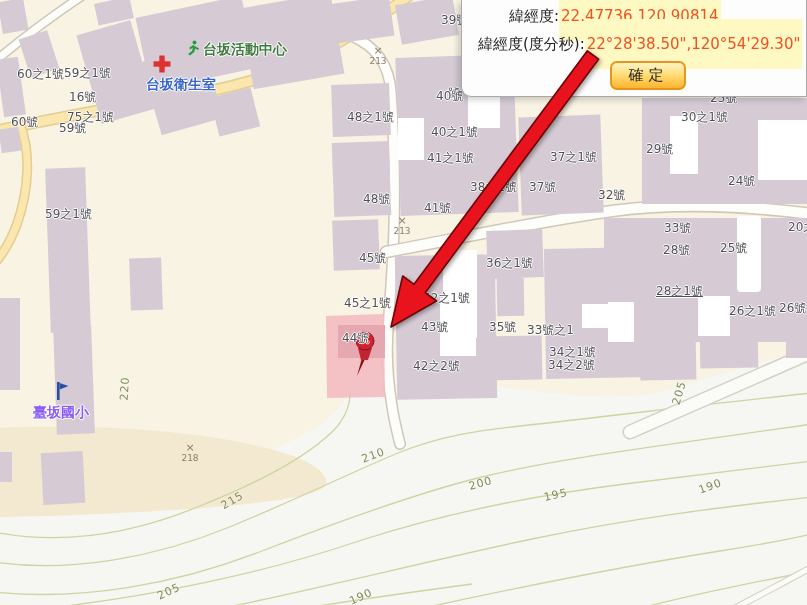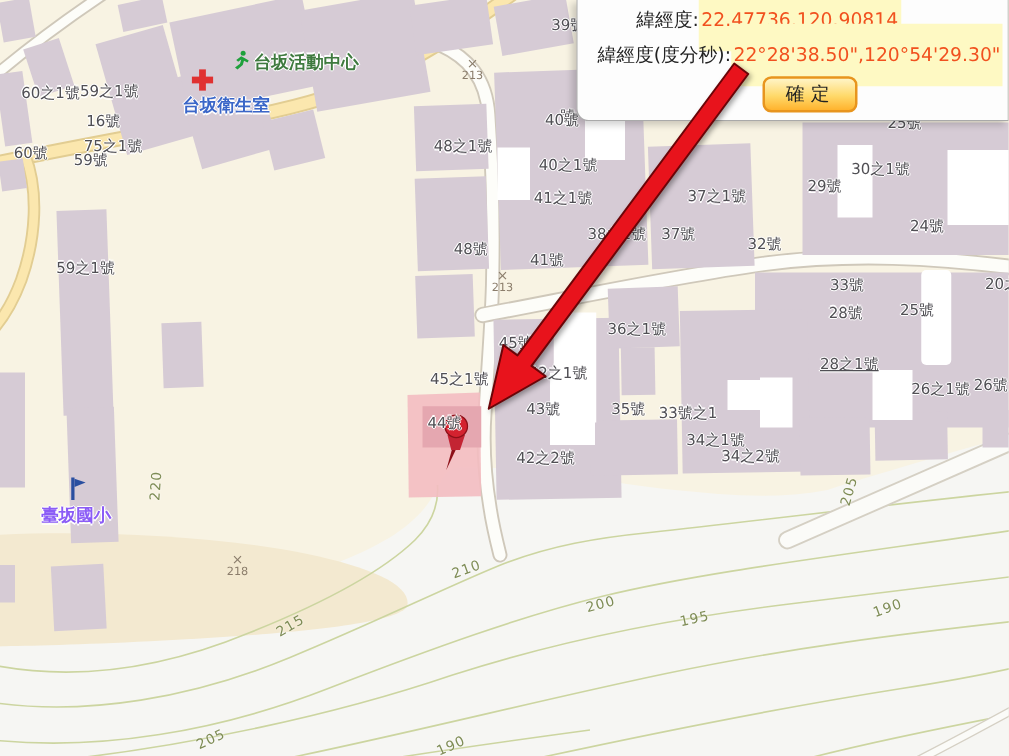--- a/index.html
+++ b/index.html
@@ -165,49 +165,49 @@
 <div id="labels">
     <span class="blabel" style="left: 64px; top: 67px;">59之1號</span>
     <span class="blabel" style="left: 17px; top: 68px;">60之1號</span>
     <span class="blabel" style="left: 69px; top: 91px;">16號</span>
     <span class="blabel" style="left: 11px; top: 116px;">60號</span>
     <span class="blabel" style="left: 67px; top: 111px;">75之1號</span>
     <span class="blabel" style="left: 59px; top: 122px;">59號</span>
     <span class="blabel" style="left: 45px; top: 208px;">59之1號</span>
     <span class="blabel" style="left: 347px; top: 111px;">48之1號</span>
     <span class="blabel" style="left: 363px; top: 193px;">48號</span>
-    <span class="blabel" style="left: 359px; top: 268px; margin-left: 40px;">45號</span>
+    <span class="blabel" style="left: 359px; top: 252px;">45號</span>
     <span class="blabel" style="left: 344px; top: 297px;">45之1號</span>
     <span class="blabel" style="left: 342px; top: 332px;">44號</span>
     <span class="blabel" style="left: 441px; top: 14px;">39號</span>
     <span class="blabel" style="left: 448px; top: 87px;">號</span>
     <span class="blabel" style="left: 436px; top: 90px;">40號</span>
     <span class="blabel" style="left: 431px; top: 126px;">40之1號</span>
     <span class="blabel" style="left: 427px; top: 152px;">41之1號</span>
     <span class="blabel" style="left: 424px; top: 202px;">41號</span>
     <span class="blabel" style="left: 423px; top: 292px;">42之1號</span>
     <span class="blabel" style="left: 421px; top: 321px;">43號</span>
     <span class="blabel" style="left: 413px; top: 360px;">42之2號</span>
     <span class="blabel" style="left: 486px; top: 257px;">36之1號</span>
     <span class="blabel" style="left: 489px; top: 321px;">35號</span>
     <span class="blabel" style="left: 527px; top: 324px;">33號之1</span>
     <span class="blabel" style="left: 549px; top: 346px;">34之1號</span>
-    <span class="blabel" style="left: 577px; top: 359px;">34之2號</span>
+    <span class="blabel" style="left: 548px; top: 359px;">34之2號</span>
     <span class="blabel" style="left: 470px; top: 181px;">38之1號</span>
     <span class="blabel" style="left: 529px; top: 181px;">37號</span>
     <span class="blabel" style="left: 550px; top: 151px;">37之1號</span>
     <span class="blabel" style="left: 598px; top: 189px;">32號</span>
     <span class="blabel" style="left: 664px; top: 222px;">33號</span>
     <span class="blabel" style="left: 663px; top: 244px;">28號</span>
     <span class="blabel" style="left: 720px; top: 242px;">25號</span>
     <span class="blabel" style="left: 656px; top: 285px; text-decoration: underline;">28之1號</span>
     <span class="blabel" style="left: 729px; top: 305px;">26之1號</span>
     <span class="blabel" style="left: 779px; top: 302px;">26號</span>
     <span class="blabel" style="left: 728px; top: 175px;">24號</span>
-    <span class="blabel" style="left: 681px; top: 129px; text-align: right;">30之1號</span>
+    <span class="blabel" style="left: 681px; top: 111px; text-align: right;">30之1號</span>
     <span class="blabel" style="left: 646px; top: 143px;">29號</span>
     <span class="blabel" style="left: 710px; top: 92px;">25號</span>
     <span class="blabel" style="left: 788px; top: 221px;">20之1號</span>
     <span class="clabel" style="left: 124px; top: 394px; transform: rotate(-86deg);">220</span>
     <span class="clabel" style="left: 222px; top: 500px; transform: rotate(-30deg);">215</span>
     <span class="clabel" style="left: 362px; top: 453px; transform: rotate(-20deg);">210</span>
     <span class="clabel" style="left: 158px; top: 590px; transform: rotate(-25deg);">205</span>
     <span class="clabel" style="left: 469px; top: 480px; transform: rotate(-15deg);">200</span>
     <span class="clabel" style="left: 544px; top: 491px; transform: rotate(-12deg);">195</span>
     <span class="clabel" style="left: 699px; top: 484px; transform: rotate(-20deg);">190</span>

